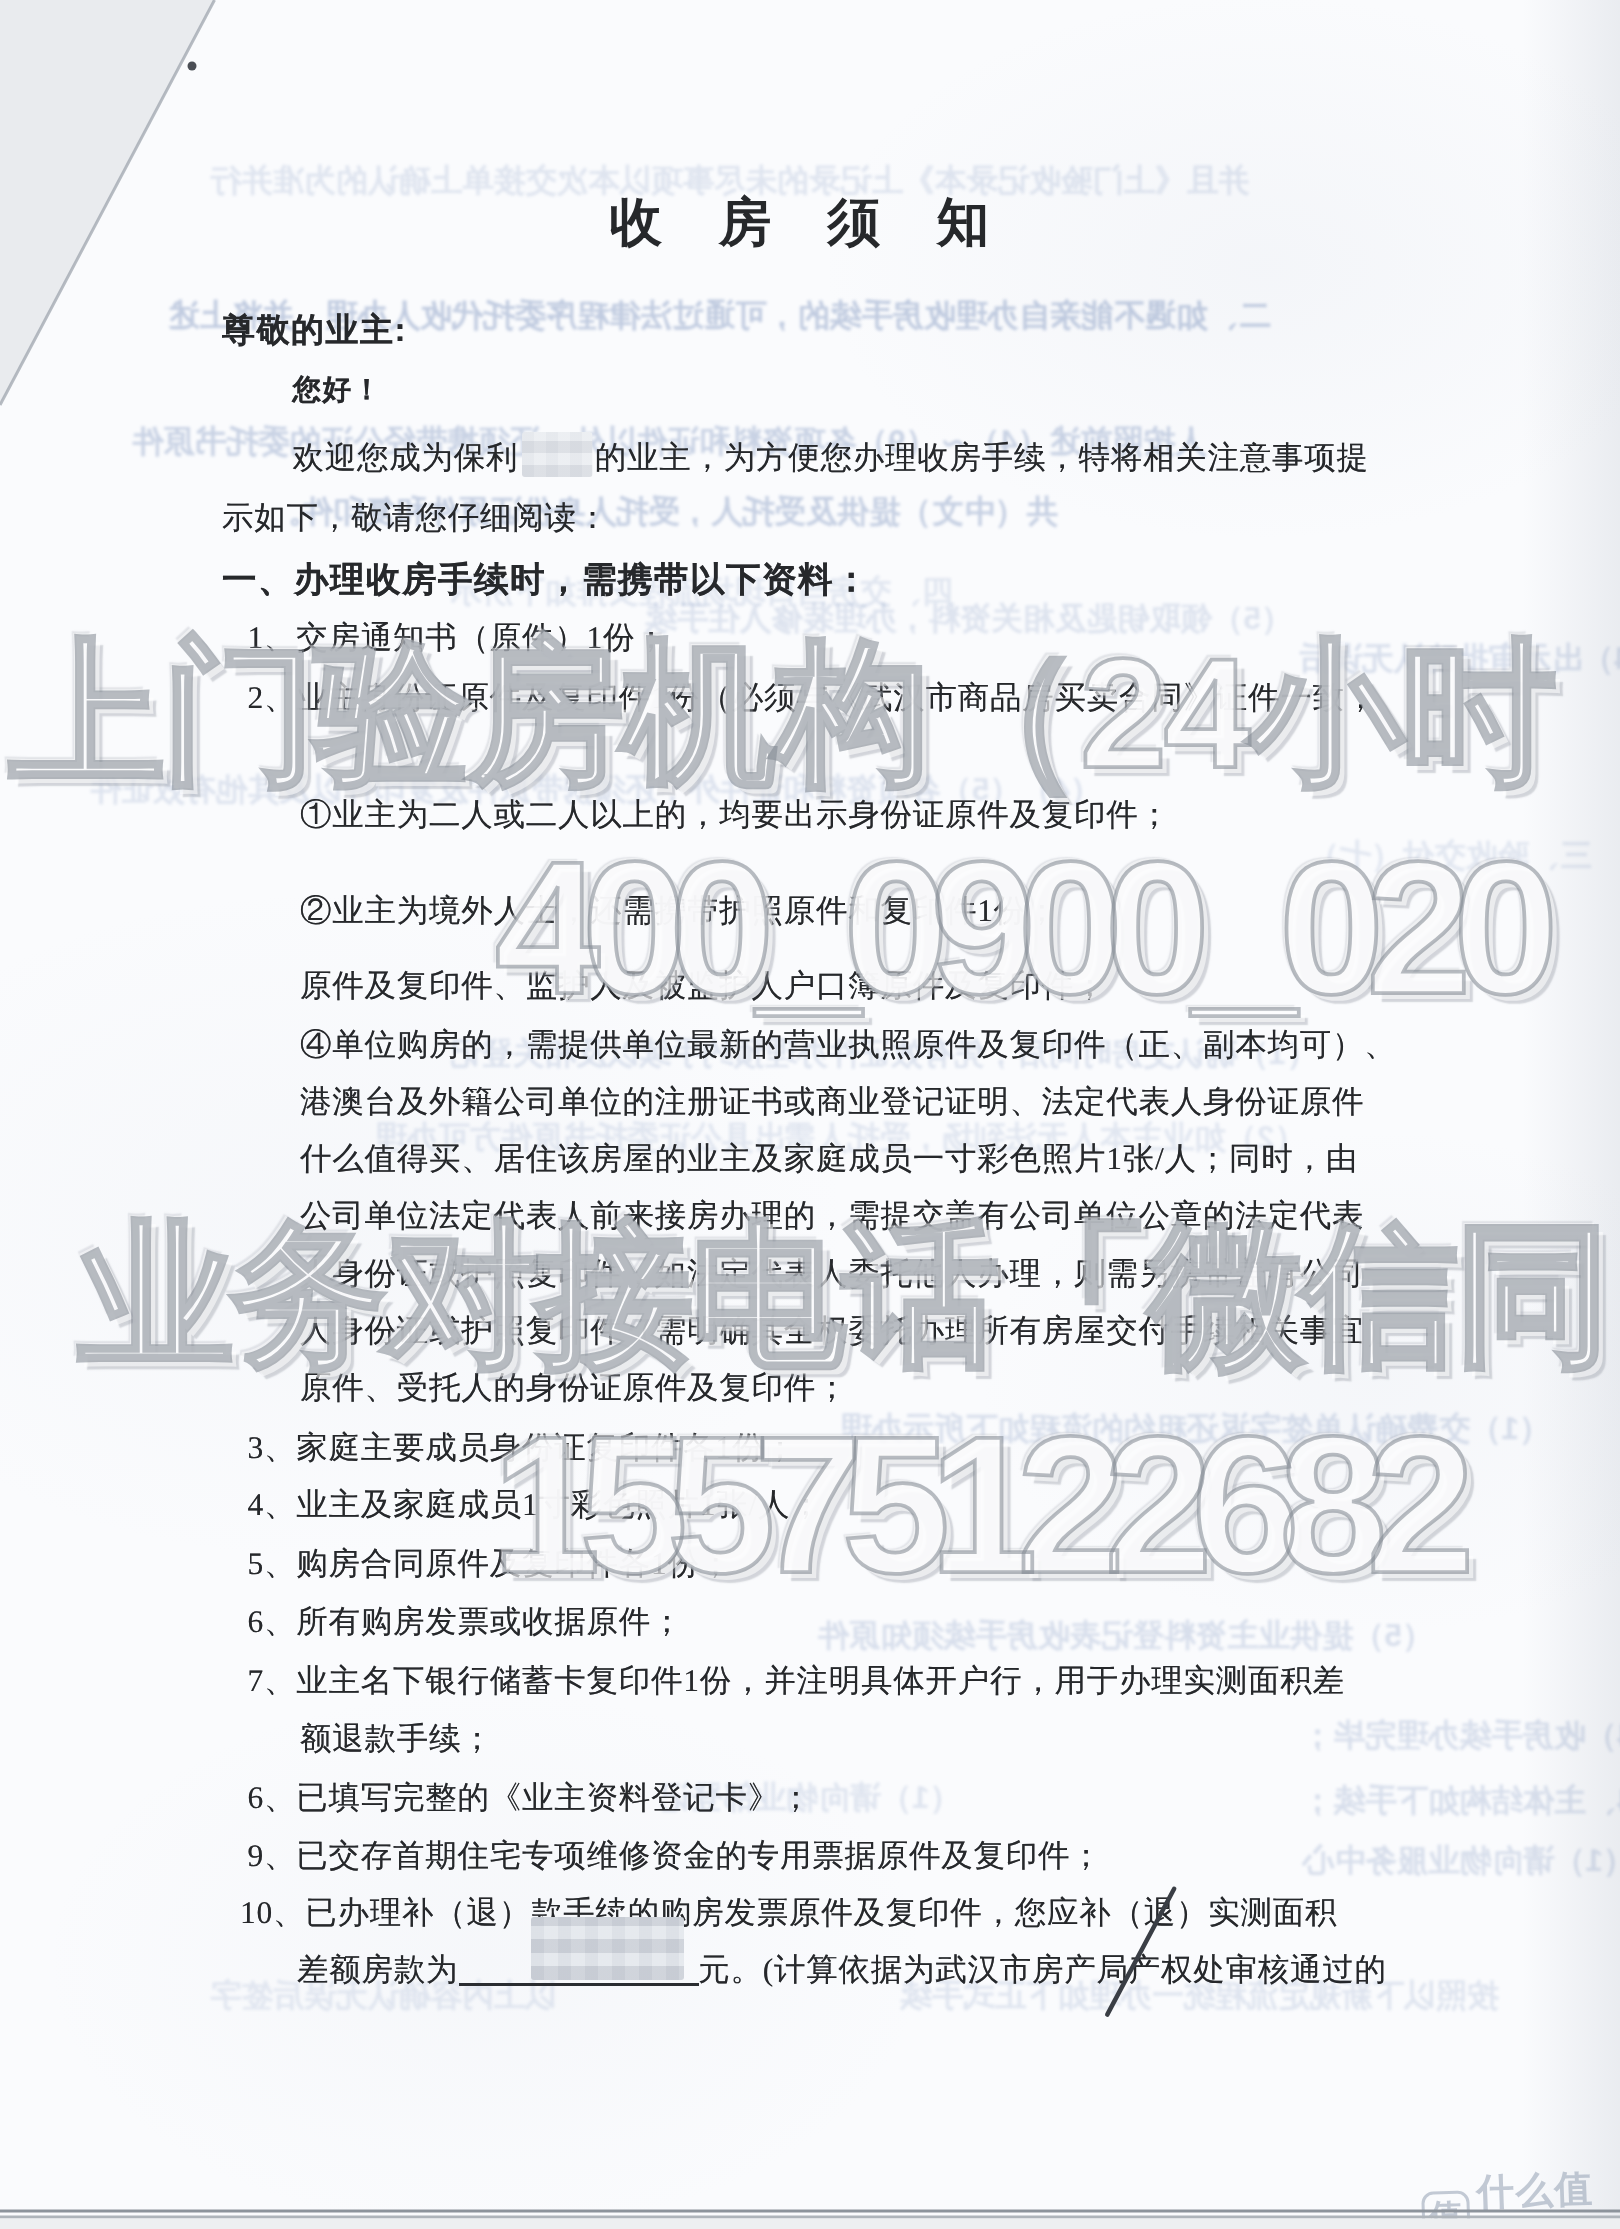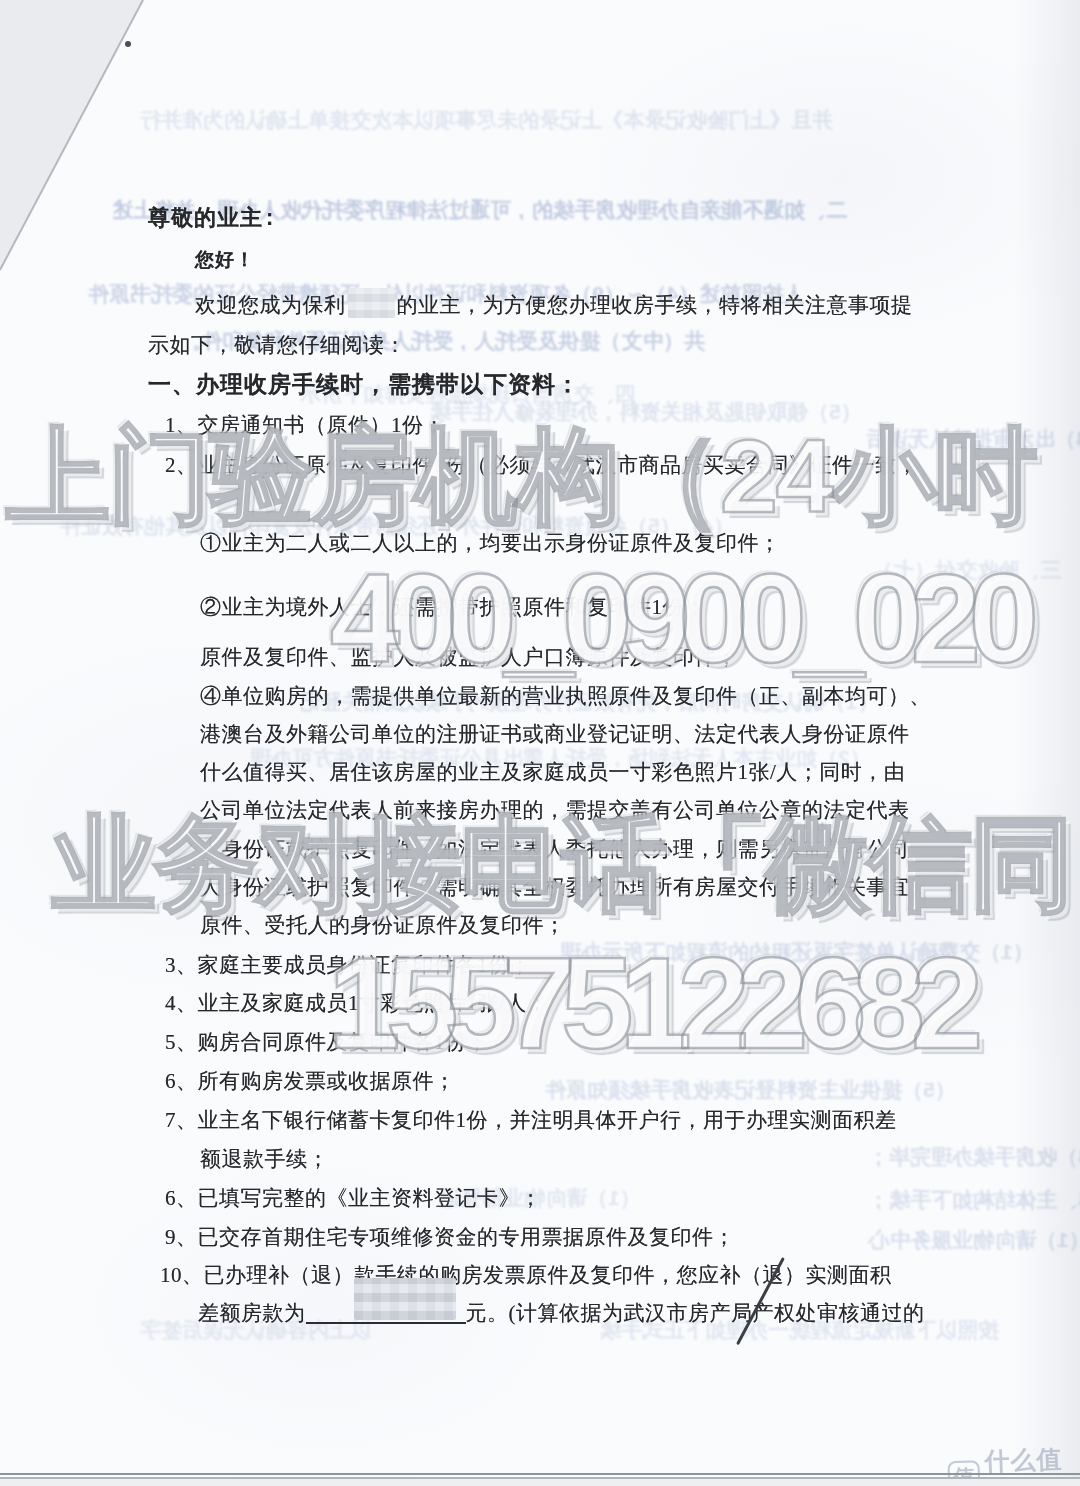--- a/index.html
+++ b/index.html
@@ -26,21 +26,21 @@
     transform:scaleX(-1);filter:blur(1.2px);
     font-family:"Liberation Sans","DejaVu Sans",sans-serif;
     font-weight:bold;font-size:21px;color:#3d5f9e;
   }
   .ln{
     position:absolute;z-index:2;white-space:nowrap;
     font-size:21px;letter-spacing:.5px;line-height:30px;
     text-shadow:0 0 .4px rgba(40,42,46,.6);
   }
   .hd{
-    font-family:Liberation Mono, monospace;
+    font-family:Liberation Sans, sans-serif;
     font-weight:bold;letter-spacing:1px;
   }
   .title{
     position:absolute;z-index:2;left:0;width:100%;text-align:center;
     font-family:"Liberation Sans","DejaVu Sans",sans-serif;
     font-weight:bold;font-size:35px;letter-spacing:14px;
   }
   .censor1{
     display:inline-block;vertical-align:-6px;
     width:47px;height:30px;margin:0 2px;border-radius:2px;
@@ -115,20 +115,21 @@
     <span class="bl" style="left:560px;top:938px;opacity:.18">（1）交费确认单签字返还租约的流程如下所示办理</span>
     <span class="bl" style="left:545px;top:1076px;opacity:.18">（5）提供业主资料登记表收房手续须知原件</span>
     <span class="bl" style="left:868px;top:1143px;opacity:.18">（4）收房手续办理完毕；</span>
     <span class="bl" style="left:868px;top:1186px;opacity:.18">4、主体结构如下手续；</span>
     <span class="bl" style="left:440px;top:1184px;opacity:.14">（1）请向物业部登记</span>
     <span class="bl" style="left:868px;top:1226px;opacity:.18">（1）请向物业服务中心</span>
     <span class="bl" style="left:140px;top:1316px;opacity:.12">以上内容确认无误后签字</span>
     <span class="bl" style="left:600px;top:1316px;opacity:.14">按照以下新规定流程统一办理如下正式手续</span>
   </div>
 
+  <div class="title" style="top:125px">收 房 须 知</div>
 
   <div class="ln hd" style="left:148px;top:205px;font-size:22px">尊敬的业主:</div>
   <div class="ln hd" style="left:195px;top:246px;font-size:19px">您好！</div>
 
   <div class="ln" style="left:195px;top:288px">
     <span>欢迎您成为保利</span><span class="censor1"></span><span>的业主，为方便您办理收房手续，特将相关注意事项提</span>
   </div>
   <div class="ln" style="left:148px;top:330px">示如下，敬请您仔细阅读：</div>
 
   <div class="ln hd" style="left:148px;top:371px;font-size:23px">一、办理收房手续时，需携带以下资料：</div>

